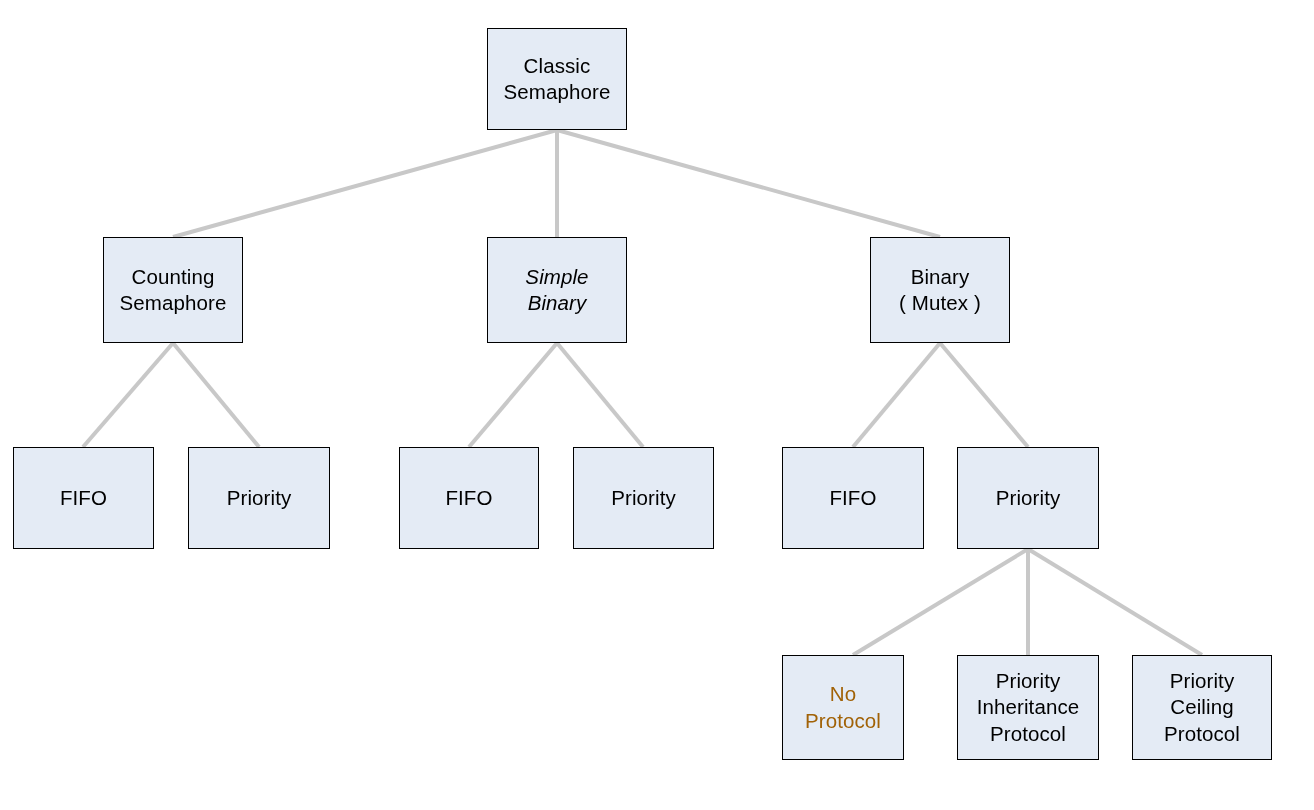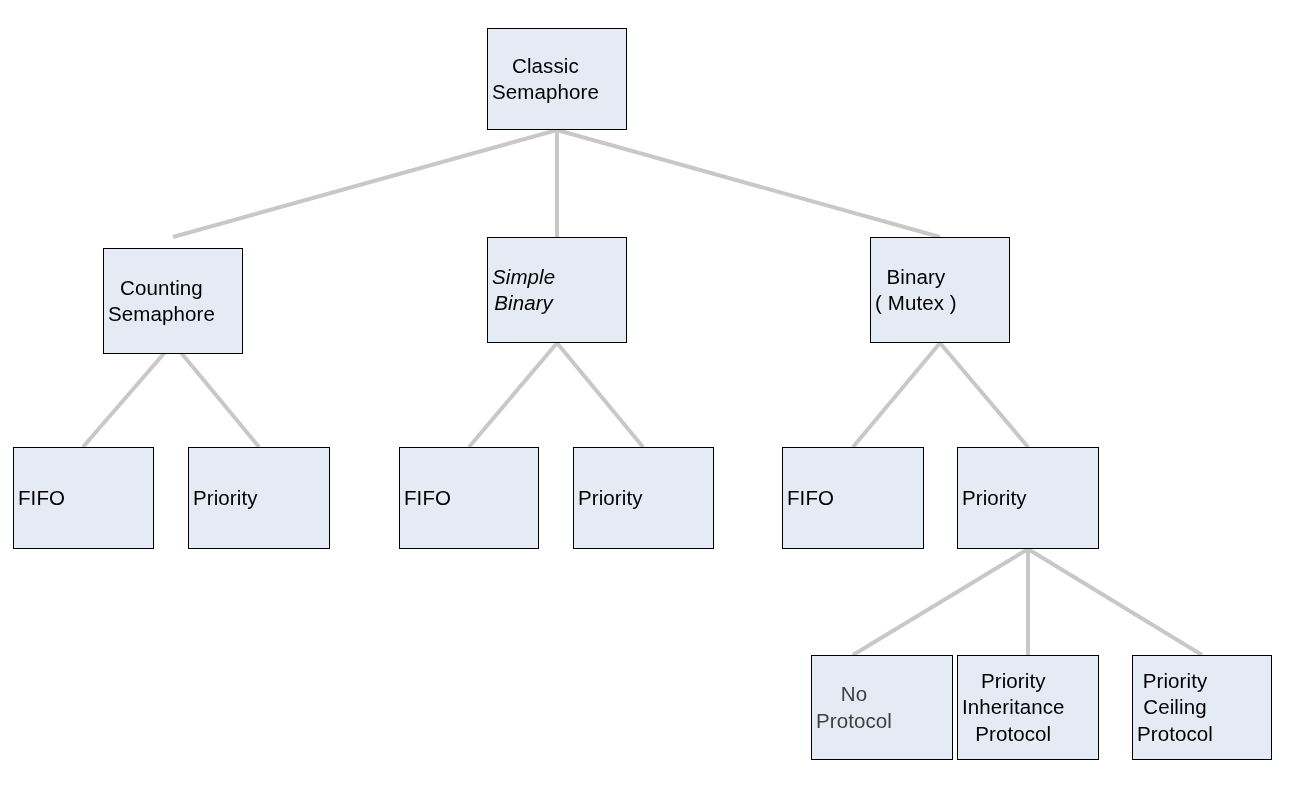--- a/index.html
+++ b/index.html
@@ -27,20 +27,21 @@
     height: 810px;
     pointer-events: none;
   }
   .node-box {
     position: absolute;
     box-sizing: border-box;
     background: #e4ebf5;
     border: 1.6px solid #000000;
     display: flex;
     align-items: center;
+    justify-content: center;
     text-align: center;
     font-size: 20.5px;
     line-height: 1.28;
     color: #000000;
     white-space: pre-line;
     letter-spacing: 0.1px;
   }
   .node-label {
     display: block;
     white-space: pre-line;
@@ -61,33 +62,33 @@
       <line x1="557" y1="343" x2="643" y2="447" stroke="#c8c8c8" stroke-width="4" stroke-linecap="butt"></line>
       <line x1="940" y1="343" x2="853" y2="447" stroke="#c8c8c8" stroke-width="4" stroke-linecap="butt"></line>
       <line x1="940" y1="343" x2="1028" y2="447" stroke="#c8c8c8" stroke-width="4" stroke-linecap="butt"></line>
       <line x1="1028" y1="549" x2="853" y2="655" stroke="#c8c8c8" stroke-width="4" stroke-linecap="butt"></line>
       <line x1="1028" y1="549" x2="1028" y2="655" stroke="#c8c8c8" stroke-width="4" stroke-linecap="butt"></line>
       <line x1="1028" y1="549" x2="1202" y2="655" stroke="#c8c8c8" stroke-width="4" stroke-linecap="butt"></line>
     </svg>
   <div id="node-layer">
       <div class="node-box" style="left: 487px; top: 28px; width: 140px; height: 102px; background: rgb(228, 235, 245); border-color: rgb(0, 0, 0); color: rgb(0, 0, 0);"><span class="node-label">Classic
 Semaphore</span></div>
-      <div class="node-box" style="left: 103px; top: 248px; width: 140px; height: 106px; background: rgb(228, 235, 245); border-color: rgb(0, 0, 0); color: rgb(0, 0, 0);"><span class="node-label">Counting
+      <div class="node-box" style="left: 103px; top: 237px; width: 140px; height: 106px; background: rgb(228, 235, 245); border-color: rgb(0, 0, 0); color: rgb(0, 0, 0);"><span class="node-label">Counting
 Semaphore</span></div>
       <div class="node-box" style="left: 487px; top: 237px; width: 140px; height: 106px; background: rgb(228, 235, 245); border-color: rgb(0, 0, 0); color: rgb(0, 0, 0); font-style: italic;"><span class="node-label">Simple
 Binary</span></div>
       <div class="node-box" style="left: 870px; top: 237px; width: 140px; height: 106px; background: rgb(228, 235, 245); border-color: rgb(0, 0, 0); color: rgb(0, 0, 0);"><span class="node-label">Binary
 ( Mutex )</span></div>
       <div class="node-box" style="left: 13px; top: 447px; width: 141px; height: 102px; background: rgb(228, 235, 245); border-color: rgb(0, 0, 0); color: rgb(0, 0, 0);"><span class="node-label">FIFO</span></div>
       <div class="node-box" style="left: 188px; top: 447px; width: 142px; height: 102px; background: rgb(228, 235, 245); border-color: rgb(0, 0, 0); color: rgb(0, 0, 0);"><span class="node-label">Priority</span></div>
       <div class="node-box" style="left: 399px; top: 447px; width: 140px; height: 102px; background: rgb(228, 235, 245); border-color: rgb(0, 0, 0); color: rgb(0, 0, 0);"><span class="node-label">FIFO</span></div>
       <div class="node-box" style="left: 573px; top: 447px; width: 141px; height: 102px; background: rgb(228, 235, 245); border-color: rgb(0, 0, 0); color: rgb(0, 0, 0);"><span class="node-label">Priority</span></div>
       <div class="node-box" style="left: 782px; top: 447px; width: 142px; height: 102px; background: rgb(228, 235, 245); border-color: rgb(0, 0, 0); color: rgb(0, 0, 0);"><span class="node-label">FIFO</span></div>
       <div class="node-box" style="left: 957px; top: 447px; width: 142px; height: 102px; background: rgb(228, 235, 245); border-color: rgb(0, 0, 0); color: rgb(0, 0, 0);"><span class="node-label">Priority</span></div>
-      <div class="node-box" style="left: 782px; top: 655px; width: 142px; height: 105px; background: rgb(228, 235, 245); border-color: rgb(0, 0, 0); color: #404040; margin-left: 29px;"><span class="node-label">No
+      <div class="node-box" style="left: 782px; top: 655px; width: 122px; height: 105px; background: rgb(228, 235, 245); border-color: rgb(0, 0, 0); color: #a16207;"><span class="node-label">No
 Protocol</span></div>
       <div class="node-box" style="left: 957px; top: 655px; width: 142px; height: 105px; background: rgb(228, 235, 245); border-color: rgb(0, 0, 0); color: rgb(0, 0, 0);"><span class="node-label">Priority
 Inheritance
 Protocol</span></div>
       <div class="node-box" style="left: 1132px; top: 655px; width: 140px; height: 105px; background: rgb(228, 235, 245); border-color: rgb(0, 0, 0); color: rgb(0, 0, 0);"><span class="node-label">Priority
 Ceiling
 Protocol</span></div>
     </div>
 </div>
 

